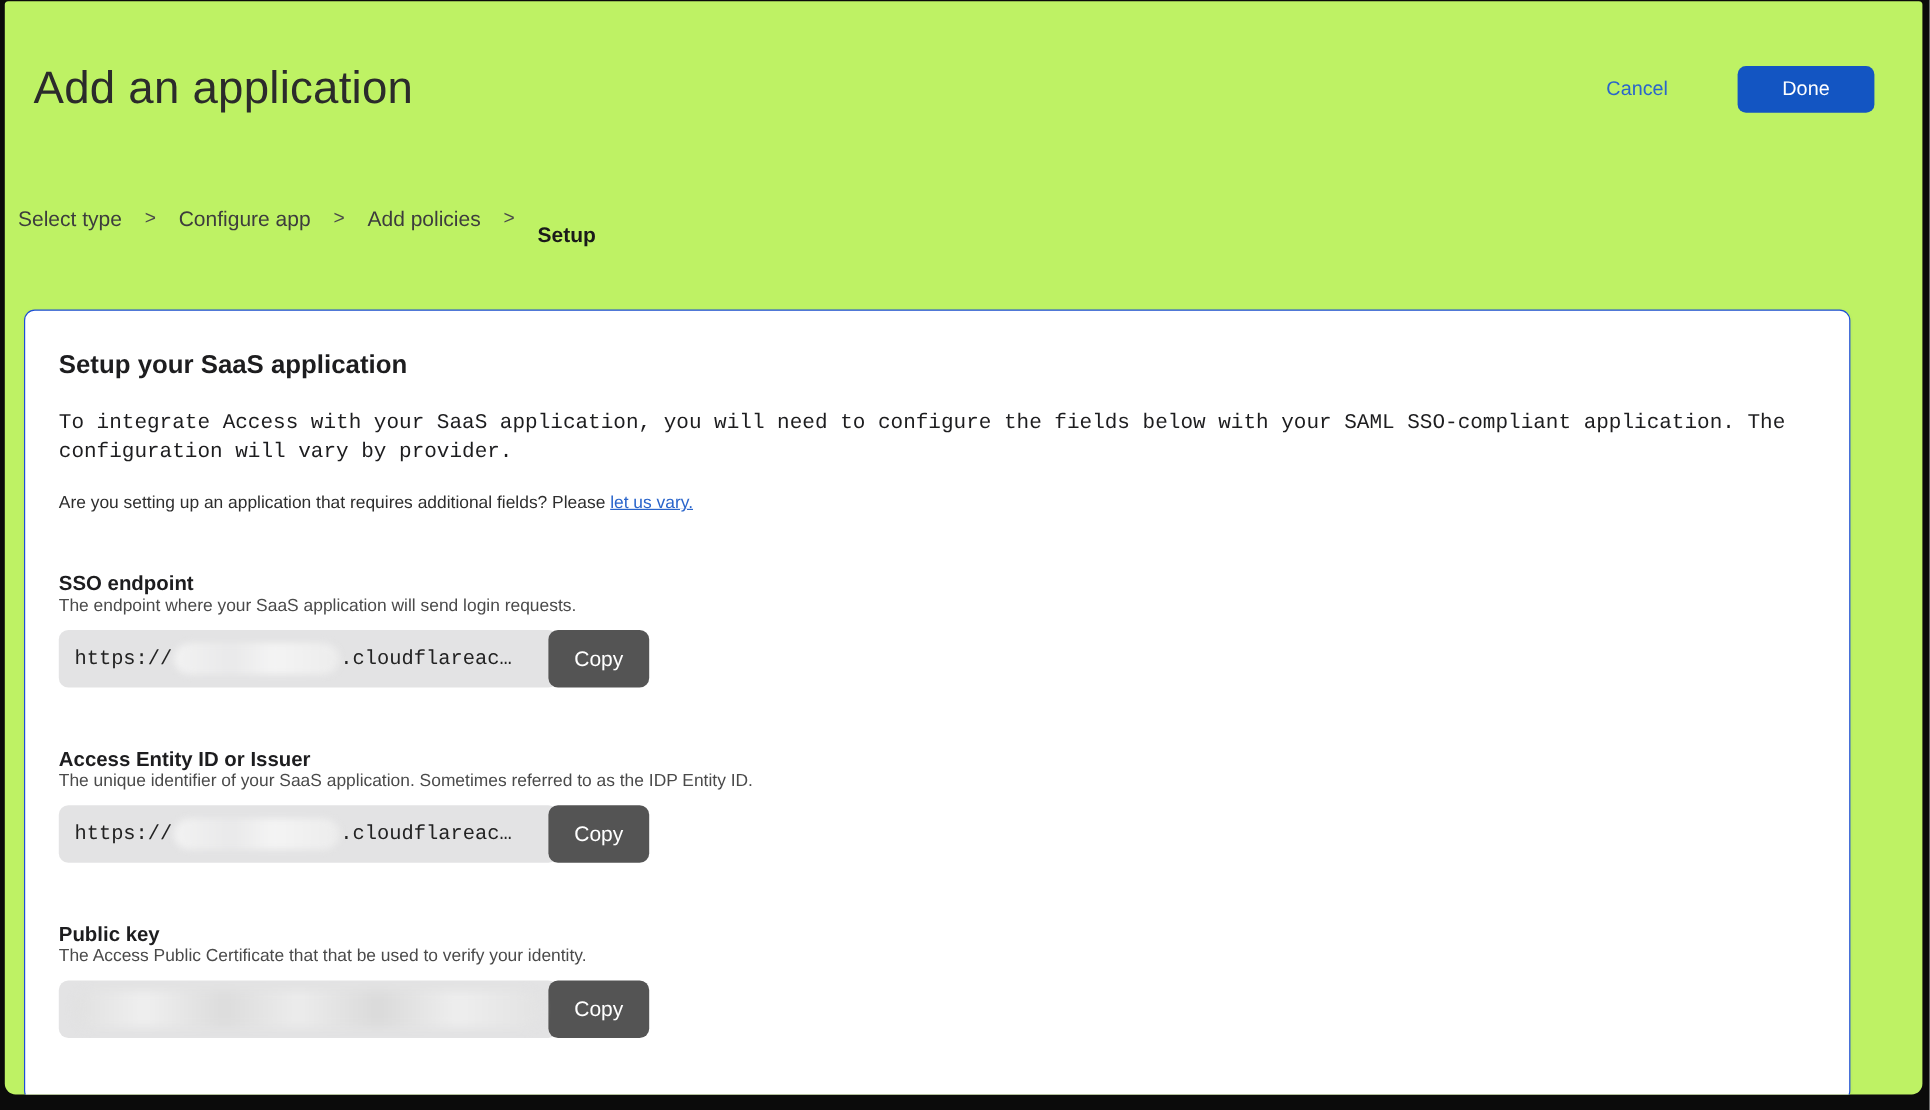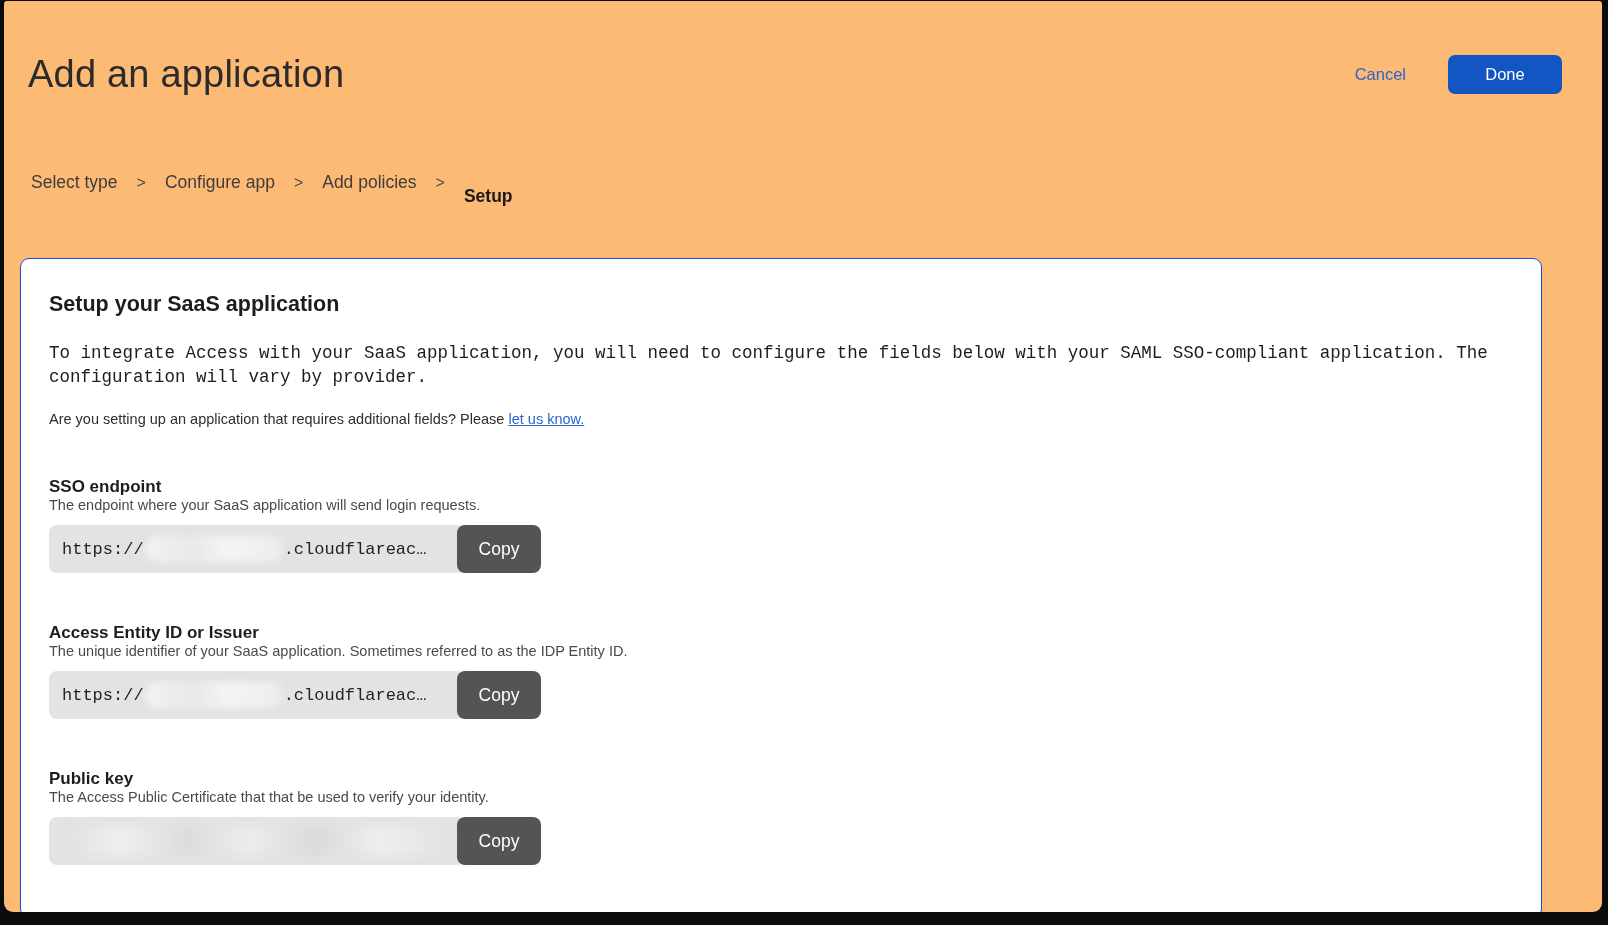--- a/index.html
+++ b/index.html
@@ -6,41 +6,41 @@
   html, body { width: 1608px; height: 925px; }
   body {
     font-family: "Liberation Sans", sans-serif;
     background: #0b0b0b;
     position: relative;
     overflow: hidden;
   }
   .page {
     position: absolute;
     left: 4px; top: 1px; right: 6px; bottom: 13px;
-    background: #fdba74;
+    background: #bef264;
     border-radius: 3px 3px 9px 9px;
     overflow: hidden;
   }
   
   .header {
     display: flex;
     justify-content: space-between;
     align-items: center;
     padding: 52px 40px 0 24px;
   }
   .page-title {
     font-size: 38px;
     font-weight: 300;
     color: #2b2b2b;
     letter-spacing: 0.2px;
   }
   .header-actions {
     display: flex;
     align-items: center;
-    gap: 42px;
+    gap: 58px;
   }
   .cancel-link {
     font-size: 16.5px;
     color: #2a65cb;
     background: none;
     border: none;
     cursor: pointer;
     font-family: inherit;
   }
   .done-button {
@@ -52,21 +52,21 @@
     border-radius: 7px;
     padding: 10px 0;
     width: 114px;
     cursor: pointer;
   }
   
   .breadcrumb {
     display: flex;
     align-items: center;
     gap: 19px;
-    padding: 62px 24px 0 27px;
+    padding: 62px 24px 0 11px;
     font-size: 17.5px;
     color: #3d3d3d;
   }
   .breadcrumb .sep { color: #4a4a4a; font-size: 16px; }
   .breadcrumb .crumb { cursor: pointer; }
   .breadcrumb .crumb.active { font-weight: 700; color: #1a1a1a; cursor: default; margin-top: 28px; }
   
   .card {
     margin: 51px 60px 0 16px;
     background: #ffffff;
@@ -181,21 +181,21 @@
     <span class="crumb">Add policies</span>
     <span class="sep">&gt;</span>
     <span class="crumb active">Setup</span>
   </nav>
 
   <section class="card">
     <h2 class="card-heading">Setup your SaaS application</h2>
     <p class="card-intro">To integrate Access with your SaaS application, you will need to configure the fields below with your SAML SSO-compliant application. The configuration will vary by provider.</p>
     <p class="card-note">
       <span>Are you setting up an application that requires additional fields? Please</span>
-      <a>let us know.</a>
+      <a>let us vary.</a>
     </p>
 
     <div class="field">
       <div class="field-label">SSO endpoint</div>
       <div class="field-desc">The endpoint where your SaaS application will send login requests.</div>
       <div class="value-row">
         <div class="code-box">
           <span>https://</span>
           <span class="redacted"></span>
           <span>.cloudflareac…</span>

